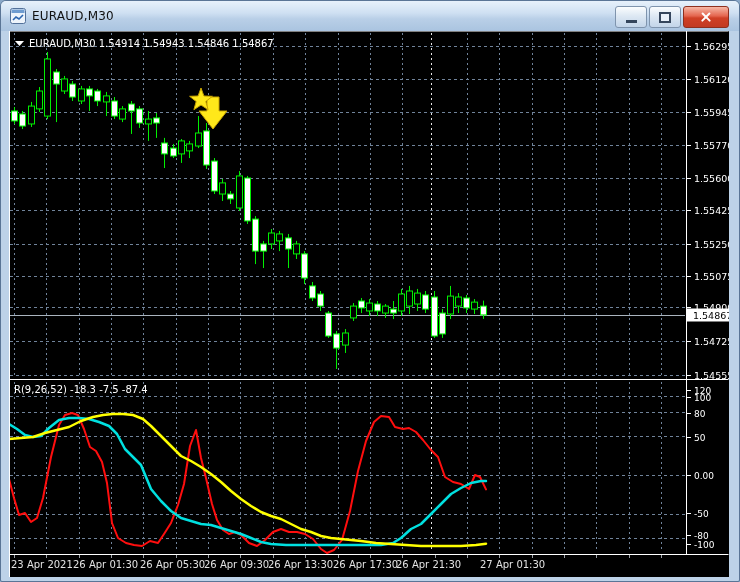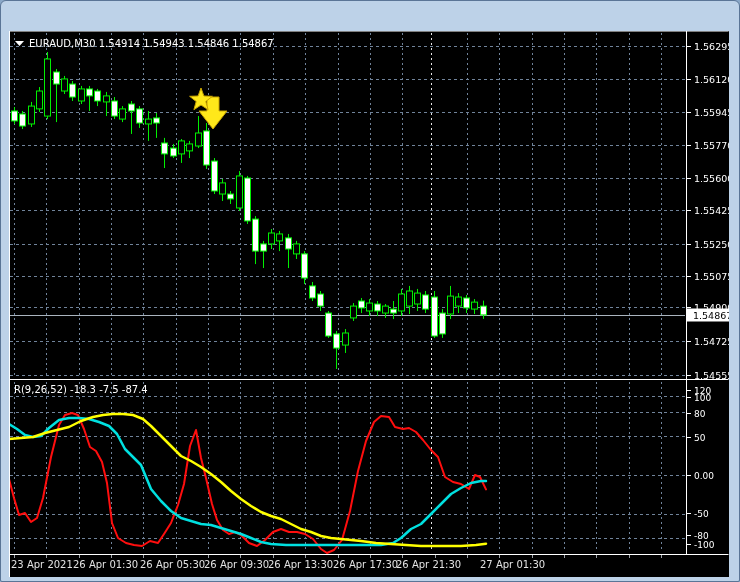--- a/index.html
+++ b/index.html
@@ -18,20 +18,42 @@
   .glyph-x i{position:absolute;left:1px;top:6px;width:12px;height:2.4px;background:#fff;border-radius:1px;}
   .glyph-x i:first-child{transform:rotate(45deg);}
   .glyph-x i:last-child{transform:rotate(-45deg);}
   .chart-shell{position:absolute;left:8px;top:30px;width:720px;height:546px;background:#000;}
   svg text{font-family:"DejaVu Sans","Liberation Sans",sans-serif;}
 </style>
 </head>
 <body>
 
 <div class="window">
+  <div class="titlebar">
+    <svg class="app-icon" viewBox="0 0 16 16">
+      <rect x="0.5" y="0.5" width="15" height="15" rx="2" fill="#eef4fb" stroke="#53719a"></rect>
+      <rect x="1.5" y="1.5" width="13" height="3.5" fill="#6f9cd0"></rect>
+      <polyline points="3,12 6,9 9,11 13,7" fill="none" stroke="#2d66b0" stroke-width="1.6"></polyline>
+    </svg>
+    <span class="title-text">EURAUD,M30</span>
+    <div class="btn-group">
+      <div class="tb-btn">
+          <span class="glyph-min"></span>
+        </div>
+      <div class="tb-btn">
+          <span class="glyph-restore"></span>
+        </div>
+      <div class="tb-btn close">
+          <span class="glyph-x">
+            <i></i>
+            <i></i>
+          </span>
+        </div>
+    </div>
+  </div>
 
   <div class="chart-shell">
     <svg id="chart-svg" width="720" height="546" viewBox="8 30 720 546">
         <rect x="8" y="30" width="720" height="546" fill="#000000"></rect>
         <g stroke="#70839a" stroke-dasharray="2,3" stroke-width="1">
           <line x1="13.5" y1="32" x2="13.5" y2="377"></line>
           <line x1="13.5" y1="381" x2="13.5" y2="551"></line>
           <line x1="45.5" y1="32" x2="45.5" y2="377"></line>
           <line x1="45.5" y1="381" x2="45.5" y2="551"></line>
           <line x1="78.5" y1="32" x2="78.5" y2="377"></line>

